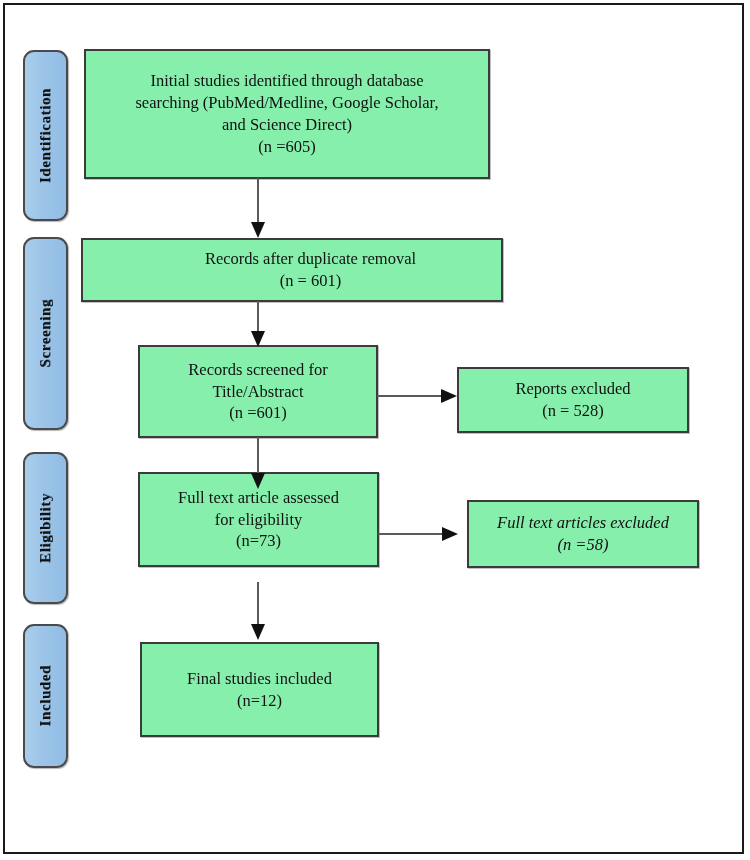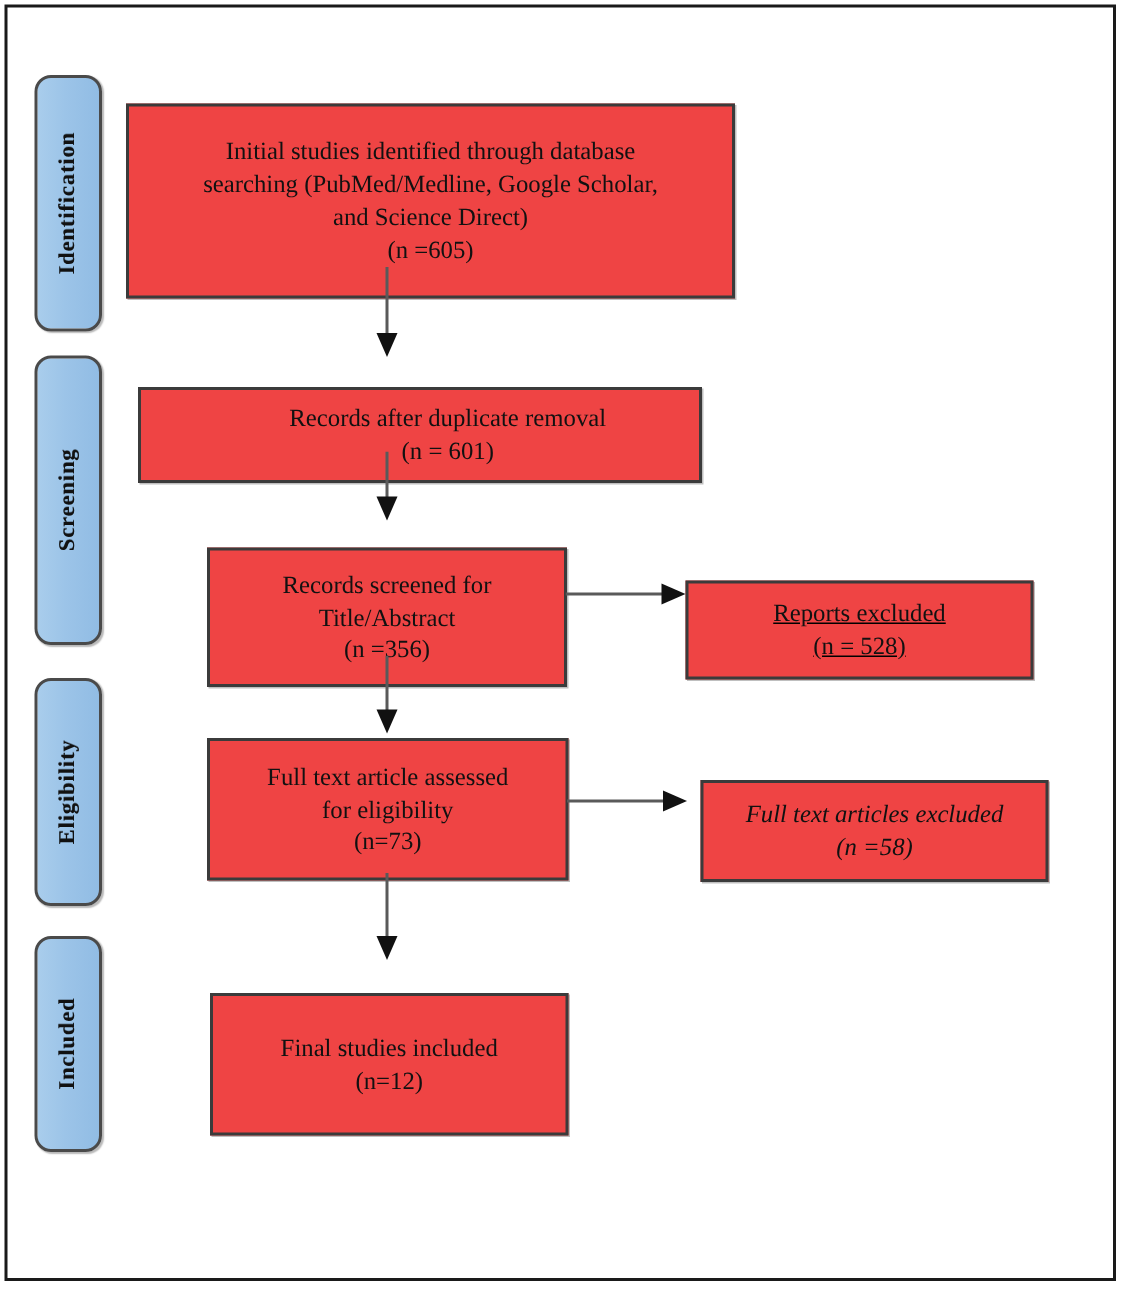--- a/index.html
+++ b/index.html
@@ -49,27 +49,26 @@
     letter-spacing: 0.6px;
     color: #111111;
     white-space: nowrap;
     text-shadow: 0.5px 0.5px 0 rgba(0,0,0,0.35);
   }
 
   
   .flow-box {
     position: absolute;
     border: 2px solid #3b3b3b;
-    background: #ef4444;
+    background: #86efac;
     box-sizing: border-box;
     display: flex;
     align-items: center;
     justify-content: center;
     box-shadow: 1px 1px 0 rgba(0,0,0,0.25);
-    margin-top: 20px;
   }
   .flow-box .box-text {
     font-family: "Liberation Serif", "DejaVu Serif", serif;
     font-size: 16.5px;
     line-height: 1.32;
     color: #111111;
     text-align: center;
     padding: 2px 8px;
     white-space: pre-line;
   }
@@ -102,32 +101,32 @@
       <span class="stage-label">Included</span>
     </div>
 
     <div class="flow-box" style="left:79px; top:44px; width:406px; height:130px;">
       <span class="box-text">Initial studies identified through database
 searching (PubMed/Medline, Google Scholar,
 and Science Direct)
 (n =605)</span>
     </div>
 
-    <div class="flow-box" style="left:87px; top:233px; width:376px; height:64px;padding-left:37px;">
+    <div class="flow-box" style="left:76px; top:233px; width:422px; height:64px;padding-left:37px;">
       <span class="box-text">Records after duplicate removal
 (n = 601)</span>
     </div>
 
     <div class="flow-box" style="left:133px; top:340px; width:240px; height:93px;">
       <span class="box-text">Records screened for
 Title/Abstract
-(n =356)</span>
+(n =601)</span>
     </div>
 
-    <div class="flow-box" style="left:452px; top:362px; width:232px; height:66px;text-decoration:underline;">
+    <div class="flow-box" style="left:452px; top:362px; width:232px; height:66px;">
       <span class="box-text">Reports excluded
 (n = 528)</span>
     </div>
 
     <div class="flow-box" style="left:133px; top:467px; width:241px; height:95px;">
       <span class="box-text">Full text article assessed
 for eligibility
 (n=73)</span>
     </div>
 

